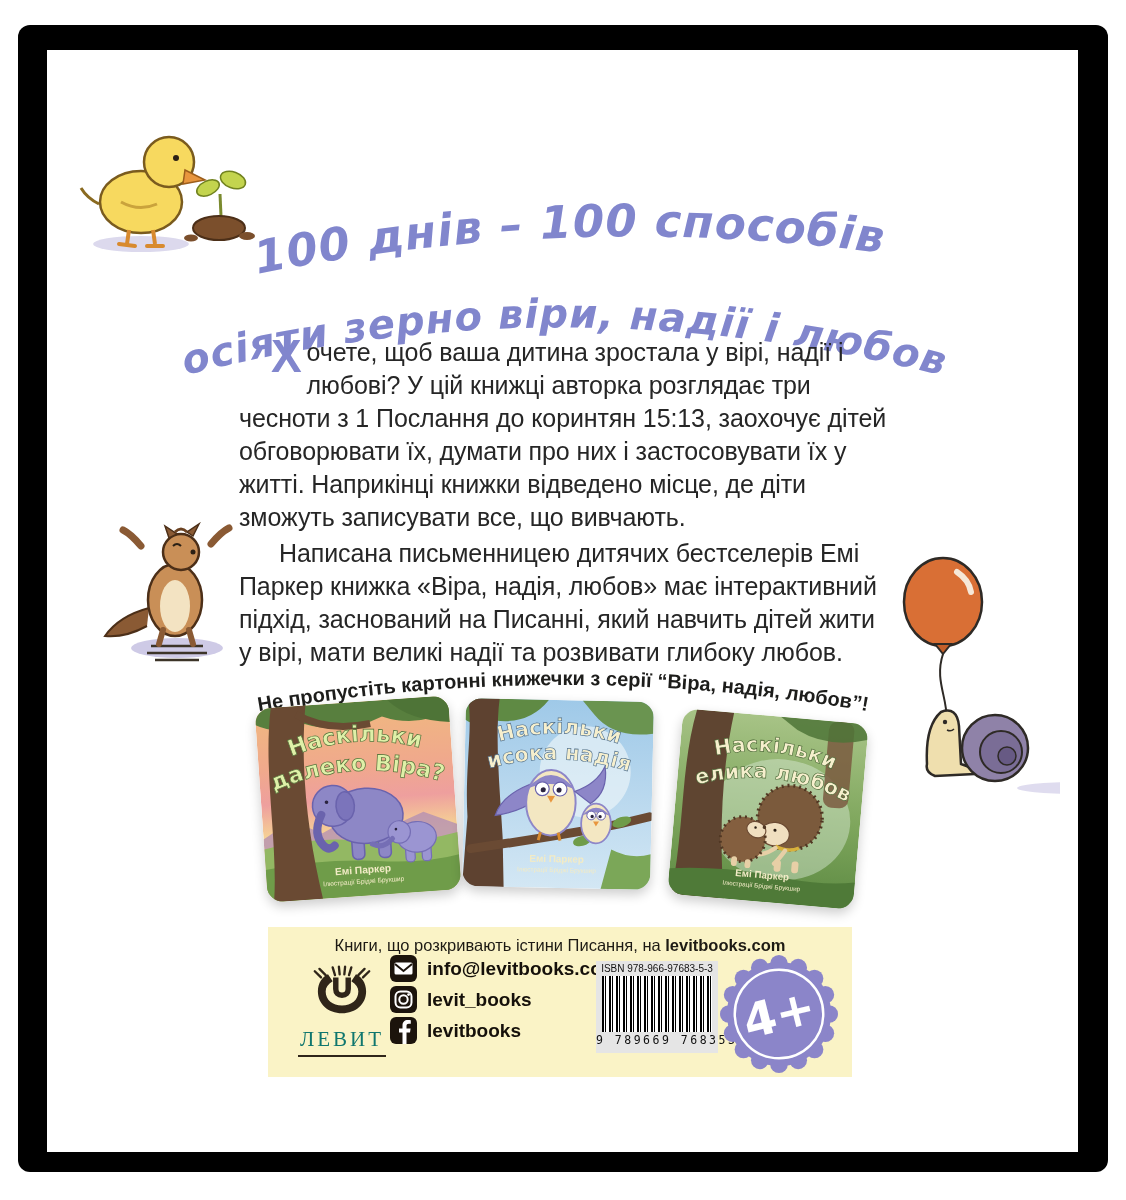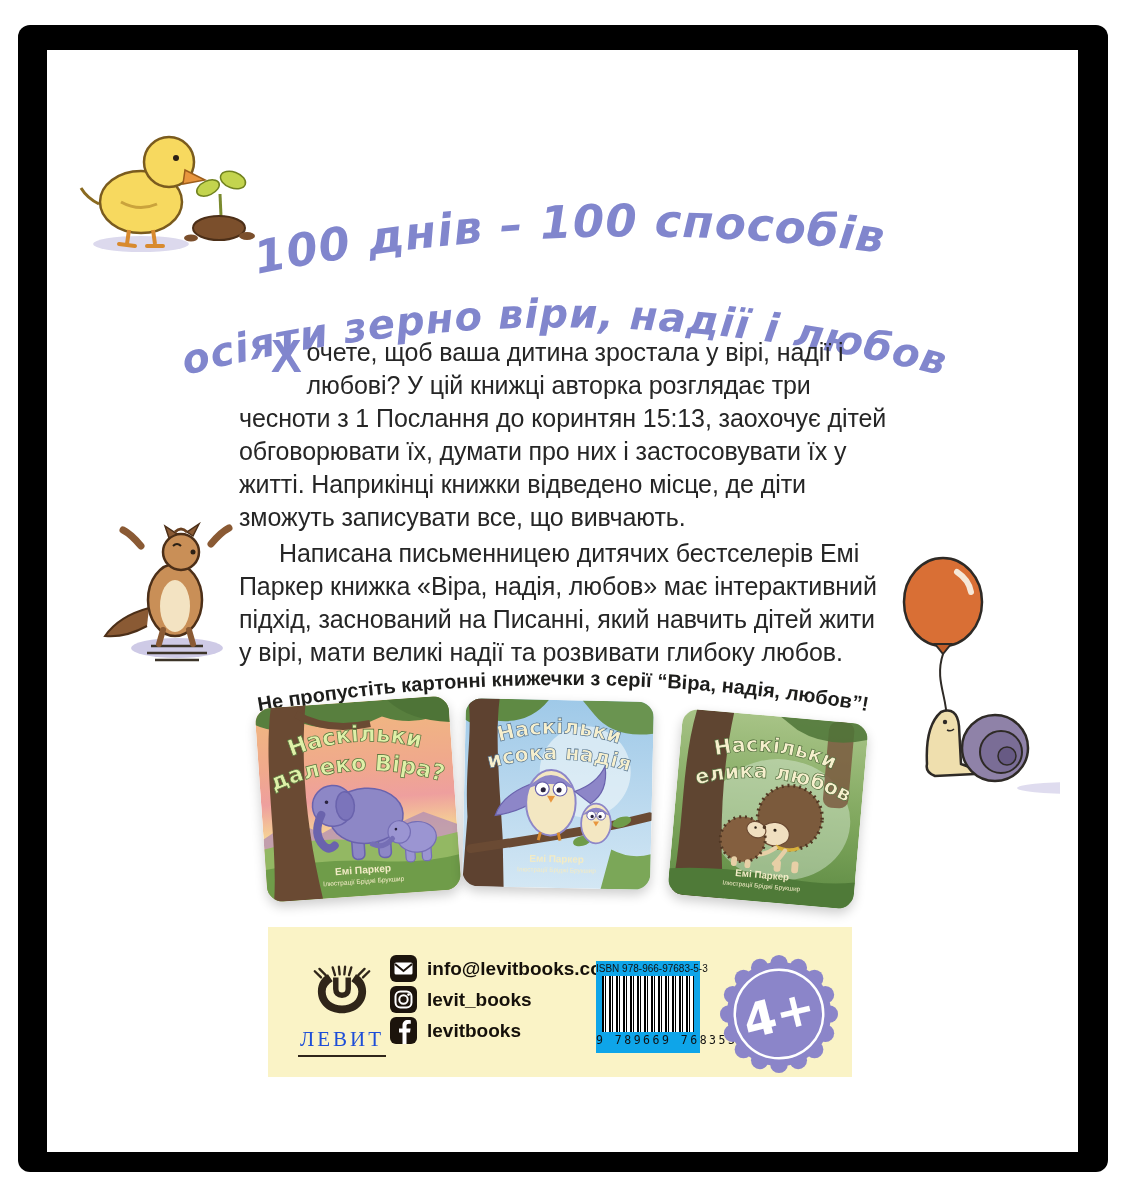--- a/index.html
+++ b/index.html
@@ -19,28 +19,28 @@
 
   
   .cover{border-radius:16px;overflow:hidden;box-shadow:0 5px 12px rgba(0,0,0,.20);}
   .cover svg{display:block;width:100%;height:100%;}
 
   
   .footer-box{background:#faf3c6;}
   .tagline{position:absolute;top:9px;left:0;width:100%;text-align:center;
            font-size:16.5px;color:#1d1a14;}
   .tagline b{font-weight:bold;}
-  .logo{position:absolute;left:24px;top:38px;width:100px;text-align:center;color:#1d4ed8;}
+  .logo{position:absolute;left:24px;top:38px;width:100px;text-align:center;color:#0f766e;}
   .logo .word{display:inline-block;font-family:"Liberation Serif",serif;font-size:21px;
        letter-spacing:3px;border-bottom:2.5px solid #2f2519;padding:0 2px 3px 2px;margin-top:2px;}
   .contacts{position:absolute;left:122px;top:26px;}
   .contact-row{display:flex;align-items:center;height:31px;}
   .contact-row .cicon{width:27px;height:27px;margin-right:10px;flex:none;}
   .contact-label{font-size:19px;font-weight:bold;color:#15100a;white-space:nowrap;}
-  .barcode{position:absolute;left:328px;top:34px;width:104px;height:92px;background:#0ea5e9;
+  .barcode{position:absolute;left:328px;top:34px;width:122px;height:92px;background:#e5e5e5;
            text-align:center;padding-top:2px;box-sizing:border-box;}
   .isbn{font-size:10px;color:#111;white-space:nowrap;}
   .bars{margin:2px 6px 0 6px;height:56px;
         background:repeating-linear-gradient(90deg,#000 0 2px,#fff 2px 3px,#000 3px 4px,
           #fff 4px 7px,#000 7px 9px,#fff 9px 10px,#000 10px 11px,#fff 11px 14px);}
   .bdigits{font-family:"DejaVu Sans Mono",monospace;font-size:11.5px;letter-spacing:2.5px;
            color:#111;margin-top:1px;white-space:nowrap;}
   .badge{position:absolute;left:452px;top:28px;width:118px;height:118px;}
 </style>
 </head>
@@ -263,20 +263,23 @@
       <text font-family="DejaVu Sans, sans-serif" font-weight="bold" font-size="21" fill="#f6efcd" stroke="#41602e" stroke-width="0.6">
         <textPath href="#c3b" startOffset="50%" text-anchor="middle">велика любов?</textPath>
       </text>
       <text x="95" y="166" text-anchor="middle" font-size="10" font-weight="bold" fill="#f2ebc6">Емі Паркер</text>
       <text x="95" y="176" text-anchor="middle" font-size="6.5" fill="#f2ebc6">Ілюстрації Бріджі Брукшир</text>
     </svg>
   </div>
 
   <div class="abs footer-box" style="left:221px;top:877px;width:584px;height:150px;">
 
+    <div class="tagline">
+      <span>Книги, що розкривають істини Писання, на </span><b>levitbooks.com</b>
+    </div>
 
     <div class="logo">
       <svg width="70" height="56" viewBox="0 0 90 72">
         <g stroke="#2f2519" stroke-width="3" stroke-linecap="round">
           <path d="M10,8 L18,16 M16,5 L24,13"></path>
           <path d="M33,3 L36,13 M41,2 L42,12"></path>
           <path d="M49,2 L48,12 M57,3 L54,13"></path>
           <path d="M74,5 L66,13 M80,8 L72,16"></path>
         </g>
         <path d="M45,62 C27,62 14,50 14,34 C14,23 20,15 27,12 L33,21 C27,25 24,29 24,34 C24,45 33,52 45,52 C57,52 66,45 66,34 C66,29 63,25 57,21 L63,12 C70,15 76,23 76,34 C76,50 63,62 45,62 Z" fill="#2f2519"></path>

